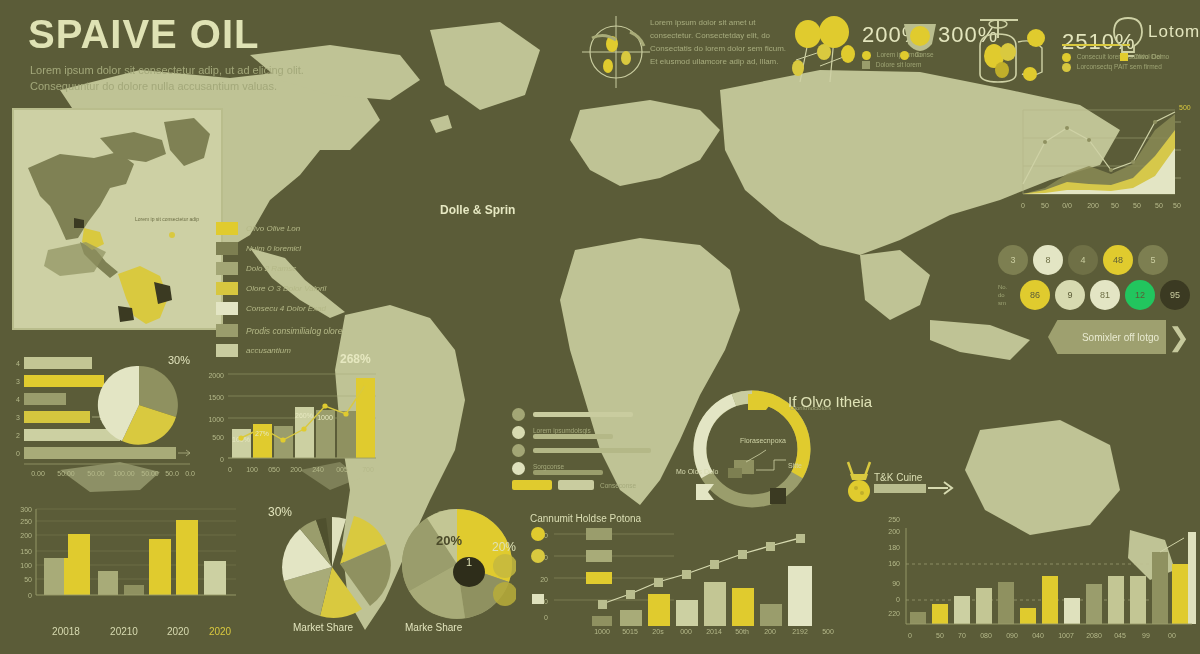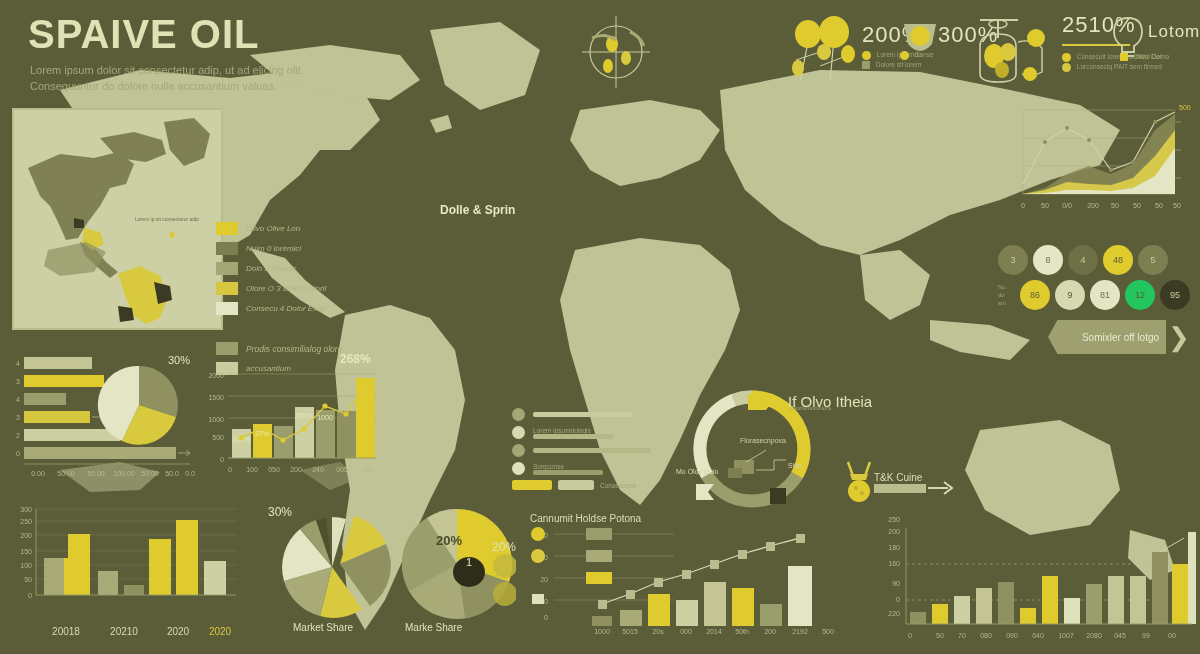--- a/index.html
+++ b/index.html
@@ -27,21 +27,21 @@
                border:2px solid #b9bd8c;}
   #inset-panel svg{width:100%;height:100%;}
   .ip-note{position:absolute;left:118px;top:106px;font-size:5px;color:#6d6f47;filter:blur(.6px);
            line-height:7px;text-align:center;width:70px;}
 
   
   #legend{left:216px;top:222px;width:150px;font-style:italic;}
   .lg-row{display:flex;align-items:center;margin-bottom:7px;}
   .lg-sw{width:22px;height:13px;margin-right:8px;flex:none;}
   .lg-tx{font-size:8px;color:#b4b887;filter:blur(.7px);white-space:nowrap;}
-  .lg-foot{margin-top:27px;}
+  .lg-foot{margin-top:9px;}
   .lg-foot .lg-tx{font-size:8.5px;}
 
   #map-label{left:440px;top:203px;font-size:12px;font-weight:bold;color:#e6e8c2;filter:blur(.35px);}
 
   
   .kpi-num{font-size:22px;color:#e3e5bd;letter-spacing:1px;}
   .kpi-sub{font-size:6.5px;color:#9ea474;filter:blur(.6px);line-height:10px;}
   .dot{width:9px;height:9px;border-radius:50%;display:inline-block;margin-right:4px;vertical-align:middle;}
   .sq{width:8px;height:8px;display:inline-block;margin-right:4px;vertical-align:middle;}
 
@@ -207,20 +207,21 @@
       <circle cx="38" cy="42" r="26" fill="none" stroke="#c9cc9f" stroke-width="1.2"></circle>
       <line x1="38" y1="6" x2="38" y2="78" stroke="#c9cc9f" stroke-width="1"></line>
       <line x1="4" y1="42" x2="72" y2="42" stroke="#c9cc9f" stroke-width="1"></line>
       <ellipse cx="34" cy="34" rx="6" ry="8" fill="#e0cb2e"></ellipse>
       <ellipse cx="48" cy="48" rx="5" ry="7" fill="#d9c93f"></ellipse>
       <ellipse cx="30" cy="56" rx="5" ry="7" fill="#e0cb2e"></ellipse>
       <path d="M14 28 Q26 22 38 30" fill="none" stroke="#a8ab78" stroke-width="3"></path>
       <path d="M52 22 Q62 26 66 36" fill="none" stroke="#a8ab78" stroke-width="3"></path>
     </svg>
   </div>
+  <div class="abs" id="topnote">Lorem ipsum dolor sit amet ut consectetur. Consectetday elit, do Consectatis do lorem dolor sem ficum. Et eiusmod ullamcore adip ad, lllam.</div>
 
   <div class="abs" style="left:790px;top:8px;width:70px;height:80px;">
     <svg viewBox="0 0 70 80">
       <line x1="18" y1="34" x2="10" y2="74" stroke="#cfd2a6" stroke-width="1.2"></line>
       <line x1="44" y1="30" x2="40" y2="74" stroke="#cfd2a6" stroke-width="1.2"></line>
       <line x1="6" y1="52" x2="30" y2="44" stroke="#cfd2a6" stroke-width="1"></line>
       <line x1="30" y1="58" x2="56" y2="48" stroke="#cfd2a6" stroke-width="1"></line>
       <ellipse cx="18" cy="26" rx="13" ry="14" fill="#e0cb2e"></ellipse>
       <ellipse cx="44" cy="24" rx="15" ry="16" fill="#e0cb2e"></ellipse>
       <ellipse cx="34" cy="44" rx="7" ry="8" fill="#d9c93f"></ellipse>
@@ -262,21 +263,21 @@
       <ellipse cx="26" cy="12" rx="9" ry="4" fill="none" stroke="#cfd2a6" stroke-width="1.5"></ellipse>
       <path d="M8 34 Q8 22 26 22 Q44 22 44 34 L44 62 Q44 70 26 70 Q8 70 8 62 Z" fill="none" stroke="#cfd2a6" stroke-width="1.6"></path>
       <ellipse cx="22" cy="44" rx="10" ry="12" fill="#e0cb2e"></ellipse>
       <ellipse cx="36" cy="40" rx="8" ry="9" fill="#d9c93f"></ellipse>
       <ellipse cx="30" cy="58" rx="7" ry="8" fill="#c0ae2a"></ellipse>
       <path d="M46 30 Q62 26 70 36 L70 60 Q60 66 50 62" fill="none" stroke="#cfd2a6" stroke-width="1.4"></path>
       <circle cx="64" cy="26" r="9" fill="#e0cb2e"></circle>
       <circle cx="58" cy="62" r="7" fill="#e0cb2e"></circle>
     </svg>
   </div>
-  <div class="abs kpi-num" style="left:1062px;top:12px;">2510%</div>
+  <div class="abs kpi-num" style="left:1062px;top:29px;">2510%</div>
   <div class="abs" style="left:1062px;top:44px;width:120px;">
     <div style="height:2px;background:#d9c93f;width:68px;margin-bottom:6px;"></div>
     <div class="kpi-sub">
       <span class="dot" style="background:#e0cb2e"></span>
       <span>Consecuit loremipsumdol  Dol</span>
     </div>
     <div class="kpi-sub">
       <span class="dot" style="background:#d7c73f"></span>
       <span>Lorconsectq PAIT sem firmed</span>
     </div>

